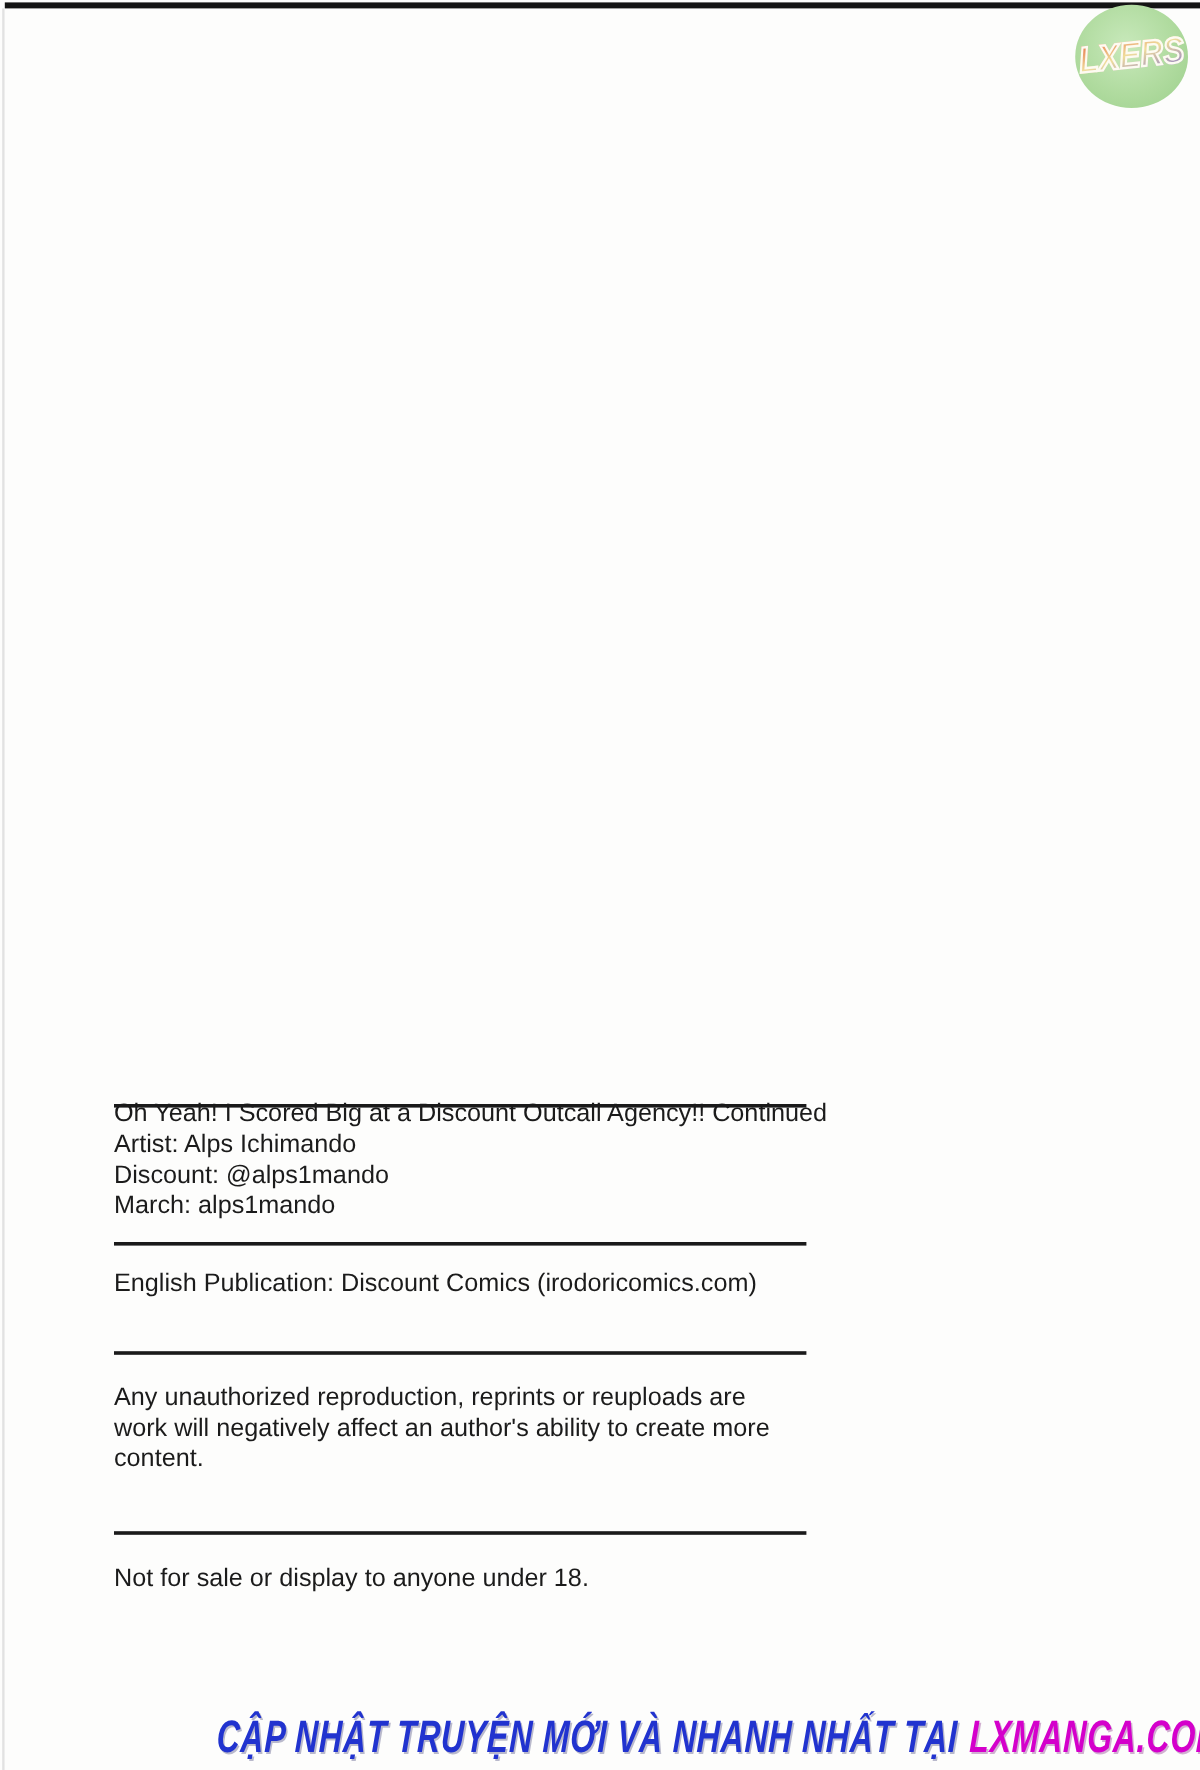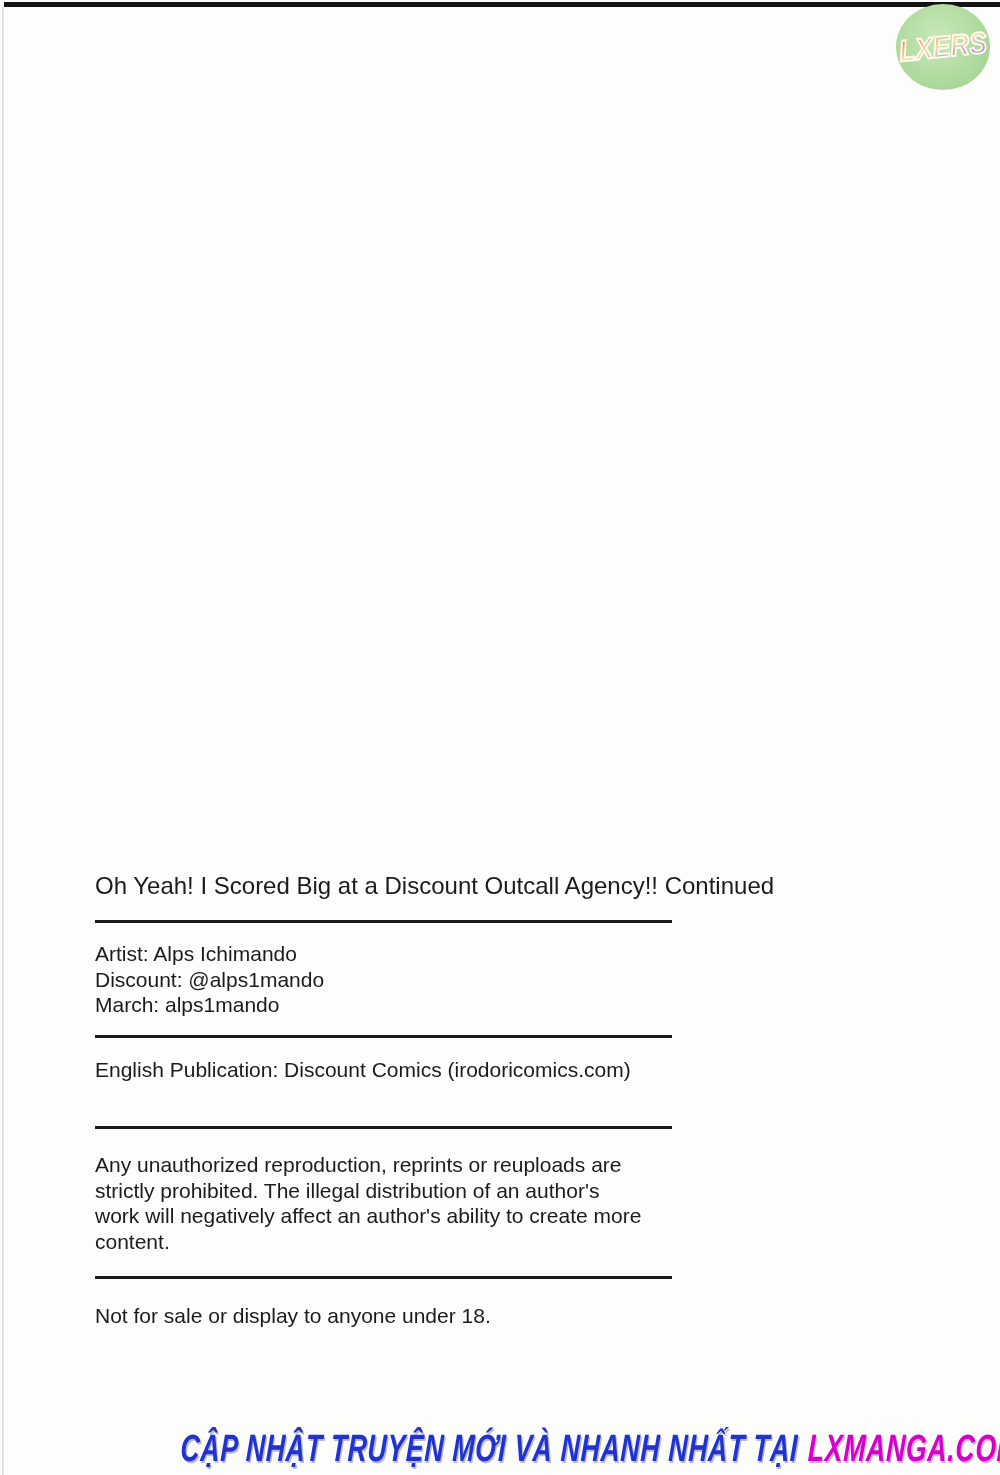--- a/index.html
+++ b/index.html
@@ -36,21 +36,21 @@
     background:linear-gradient(168deg,#e8784e 8%,#f0dd9c 46%,#8f7fc6 92%);
     -webkit-background-clip:text;
     background-clip:text;
     color:#e8995e;
     -webkit-text-fill-color:transparent;
     -webkit-text-stroke:2px #fdfbf2;
     white-space:nowrap;
   }
   
   .credits{position:absolute;left:95px;top:0;width:577px;}
-  .c-title{position:absolute;top:873px;left:0;font-size:24px;line-height:26px;white-space:nowrap;}
+  .c-title{position:absolute;top:915px;left:0;font-size:21px;line-height:26px;white-space:nowrap;}
   .rule{position:absolute;left:0;width:577px;height:3px;background:#1a1a1a;}
   .rule-1{top:920px;}
   .rule-2{top:1035px;}
   .rule-3{top:1126px;}
   .rule-4{top:1276px;}
   .txt{font-size:21px;line-height:25.5px;}
   .artist-block{position:absolute;top:941px;left:0;}
   .release-block{position:absolute;top:1057px;left:0;}
   .warning-block{position:absolute;top:1152px;left:0;}
   .age-block{position:absolute;top:1303px;left:0;}
@@ -103,21 +103,20 @@
     <div class="rule rule-2"></div>
 
     <div class="release-block txt">
       <div>English Publication: Discount Comics (irodoricomics.com)</div>
     </div>
 
     <div class="rule rule-3"></div>
 
     <div class="warning-block txt">
       <div>Any unauthorized reproduction, reprints or reuploads are</div>
-      <div>strictly prohibited. The illegal distribution of an author's</div>
       <div>work will negatively affect an author's ability to create more</div>
       <div>content.</div>
     </div>
 
     <div class="rule rule-4"></div>
 
     <div class="age-block txt">Not for sale or display to anyone under 18.</div>
 
   </div>
 

